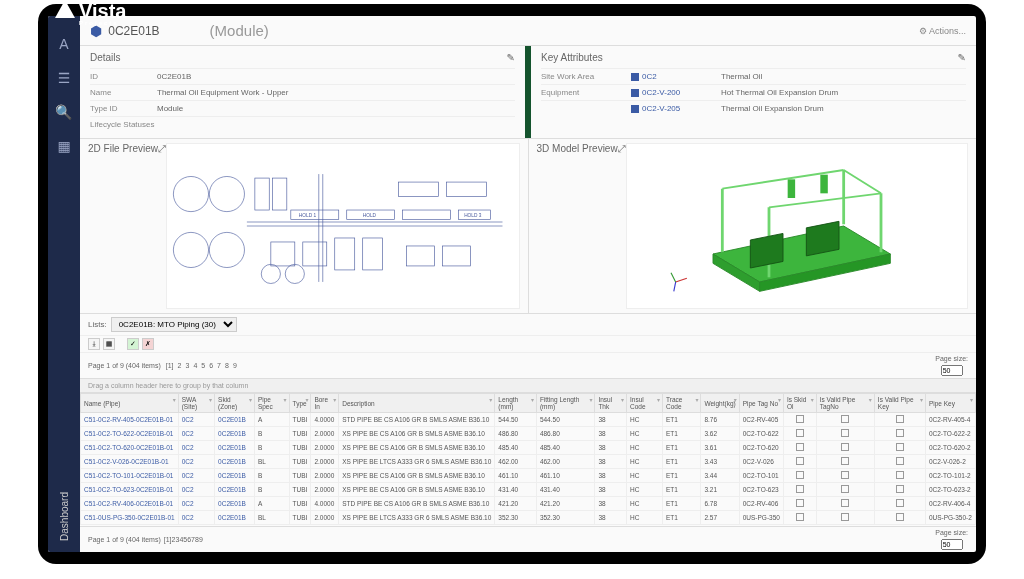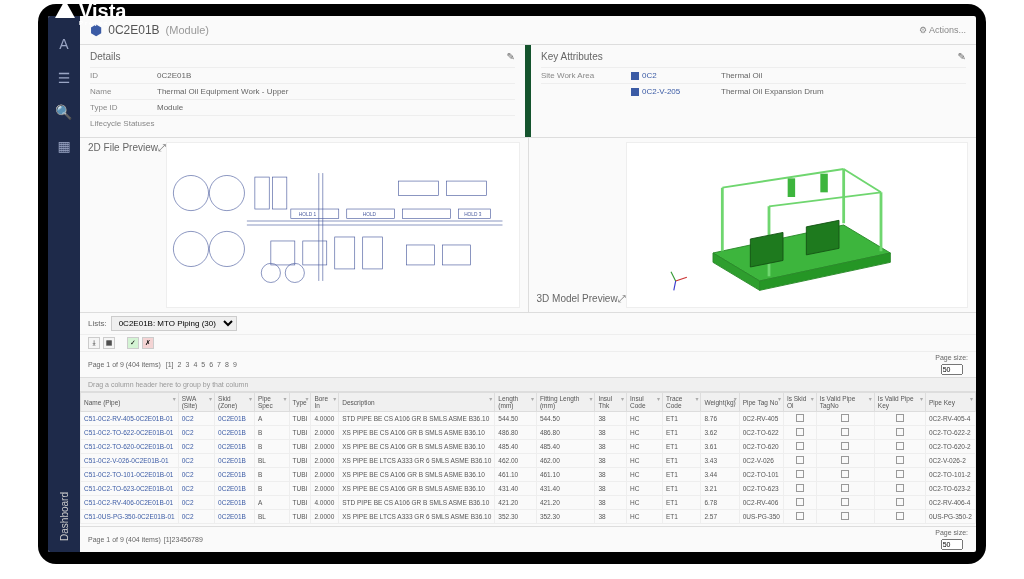--- a/index.html
+++ b/index.html
@@ -8,37 +8,37 @@
 .logo { position: absolute; top: 0; left: 55px; color: #fff; font-size: 20px; font-weight: bold; z-index: 10; display: flex; align-items: flex-start; }
 .logo-icon { width: 0; height: 0; border-left: 10px solid transparent; border-right: 10px solid transparent; border-bottom: 18px solid #fff; margin-right: 4px; }
 .logo-sub { font-size: 6px; display: block; letter-spacing: 2px; margin-top: -3px; }
 .app { width: 100%; height: 100%; background: #fafafa; display: flex; overflow: hidden; border-radius: 2px; }
 .sidebar { width: 32px; background: #1e2a4a; display: flex; flex-direction: column; align-items: center; padding-top: 20px; gap: 18px; position: relative; }
 .sidebar-icon { color: #9aa5c4; font-size: 14px; cursor: pointer; }
 .dashboard-label { position: absolute; bottom: 30px; left: 50%; transform: translateX(-50%) rotate(-90deg); transform-origin: center; color: #ccc; font-size: 10px; white-space: nowrap; }
 .main { flex: 1; display: flex; flex-direction: column; overflow: hidden; }
 .titlebar { padding: 6px 10px; border-bottom: 1px solid #ddd; display: flex; align-items: center; gap: 6px; font-size: 12px; color: #555; }
 .titlebar .cube { color: #3b5ba5; font-size: 14px; }
-.titlebar .sub { color: #999; font-size: 11px; }
+.titlebar .sub { color: #999; font-size: 15px; margin-left: 44px; }
 .titlebar .actions { margin-left: auto; font-size: 9px; color: #888; }
 .panels-row { display: flex; border-bottom: 1px solid #ddd; }
 .panel { flex: 1; padding: 6px 10px; font-size: 9px; }
 .panel + .panel { border-left: 6px solid #14532d; }
 .panel-header { font-size: 10px; color: #666; margin-bottom: 5px; display: flex; justify-content: space-between; }
 .kv-row { display: flex; padding: 3px 0; border-top: 1px solid #eee; font-size: 8px; color: #666; }
 .kv-row .k { width: 67px; color: #888; }
 .kv-row .v { flex: 1; }
 .ka-row { display: flex; padding: 3px 0; border-top: 1px solid #eee; font-size: 8px; justify-content: center; }
 .ka-row .k { width: 90px; color: #888; }
 .ka-row .mid { width: 90px; color: #3b5ba5; display: flex; align-items: center; gap: 3px; }
 .ka-row .r { flex: 1; color: #666; }
 .mini-icon { width: 8px; height: 8px; background: #3b5ba5; display: inline-block; }
 .previews { display: flex; height: 175px; border-bottom: 1px solid #ddd; }
 .preview { flex: 1; padding: 4px 8px; display: flex; flex-direction: row; }
-.preview + .preview { border-left: 1px solid #ddd; align-items: flex-end; }
+.preview + .preview { border-left: 1px solid #ddd; }
 .preview-header { font-size: 10px; color: #666; margin-bottom: 3px; display: flex; justify-content: space-between; }
 .preview-body { flex: 1; background: #fff; position: relative; overflow: hidden; border: 1px solid #eee; }
 .blueprint { width: 100%; height: 100%; }
 .model-3d { width: 100%; height: 100%; display: flex; align-items: center; justify-content: center; }
 .list-sel { padding: 3px 8px; font-size: 8px; color: #666; border-bottom: 1px solid #eee; display: flex; align-items: center; gap: 4px; }
 .list-sel select { font-size: 8px; border: 1px solid #ccc; padding: 1px 3px; }
 .toolbar { padding: 2px 8px; display: flex; gap: 3px; align-items: center; border-bottom: 1px solid #eee; }
 .tb-btn { width: 12px; height: 12px; border: 1px solid #ccc; background: #f5f5f5; font-size: 7px; display: flex; align-items: center; justify-content: center; cursor: pointer; }
 .pager { padding: 2px 8px; font-size: 7px; color: #666; display: flex; align-items: center; gap: 3px; border-bottom: 1px solid #ddd; }
 .pager .pg { padding: 0 2px; cursor: pointer; }
@@ -111,20 +111,25 @@
       <div class="panel">
         <div class="panel-header">
           <span>Key Attributes</span>
           <span>✎</span>
         </div>
         <div id="ka-body">
               <div class="ka-row">
                 <div class="k">Site Work Area</div>
                 <div class="mid"><span class="mini-icon"></span>0C2</div>
                 <div class="r">Thermal Oil</div>
+              </div>
+              <div class="ka-row">
+                <div class="k">Equipment</div>
+                <div class="mid"><span class="mini-icon"></span>0C2-V-200</div>
+                <div class="r">Hot Thermal Oil Expansion Drum</div>
               </div>
               <div class="ka-row">
                 <div class="k"></div>
                 <div class="mid"><span class="mini-icon"></span>0C2-V-205</div>
                 <div class="r">Thermal Oil Expansion Drum</div>
               </div>
             </div>
       </div>
     </div>
 

